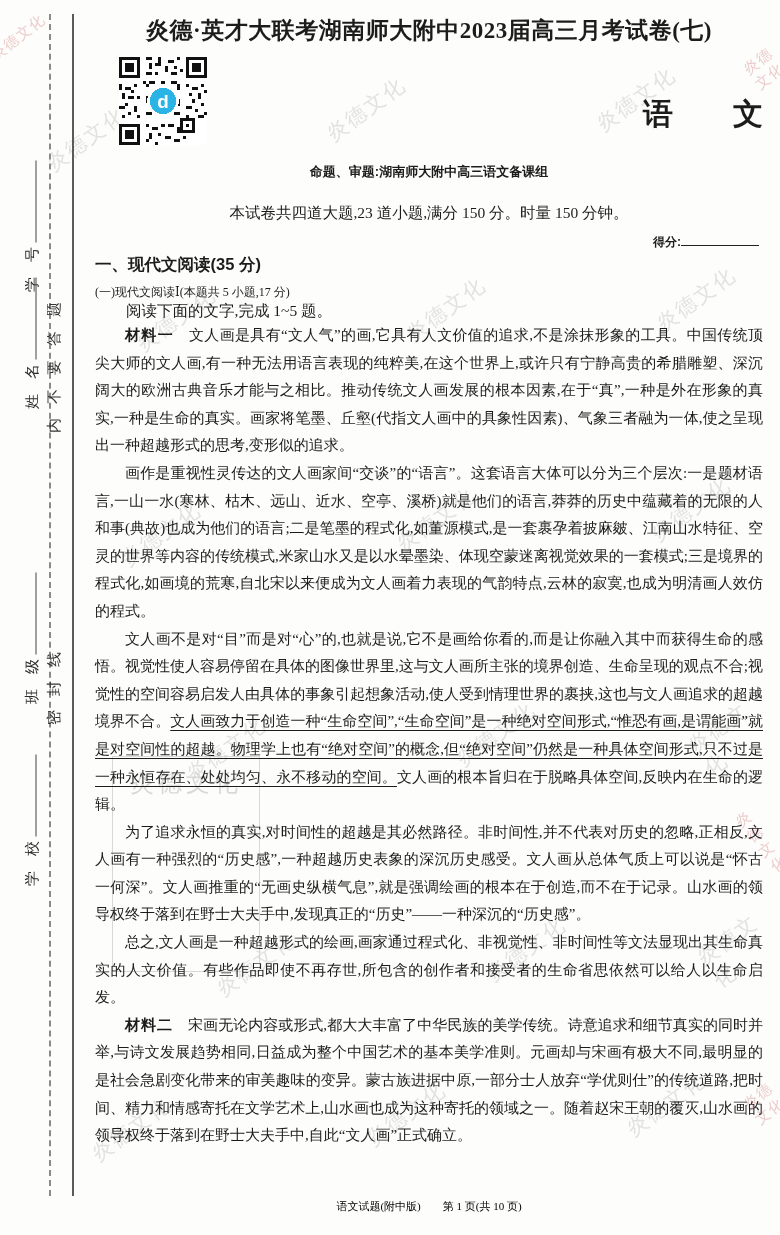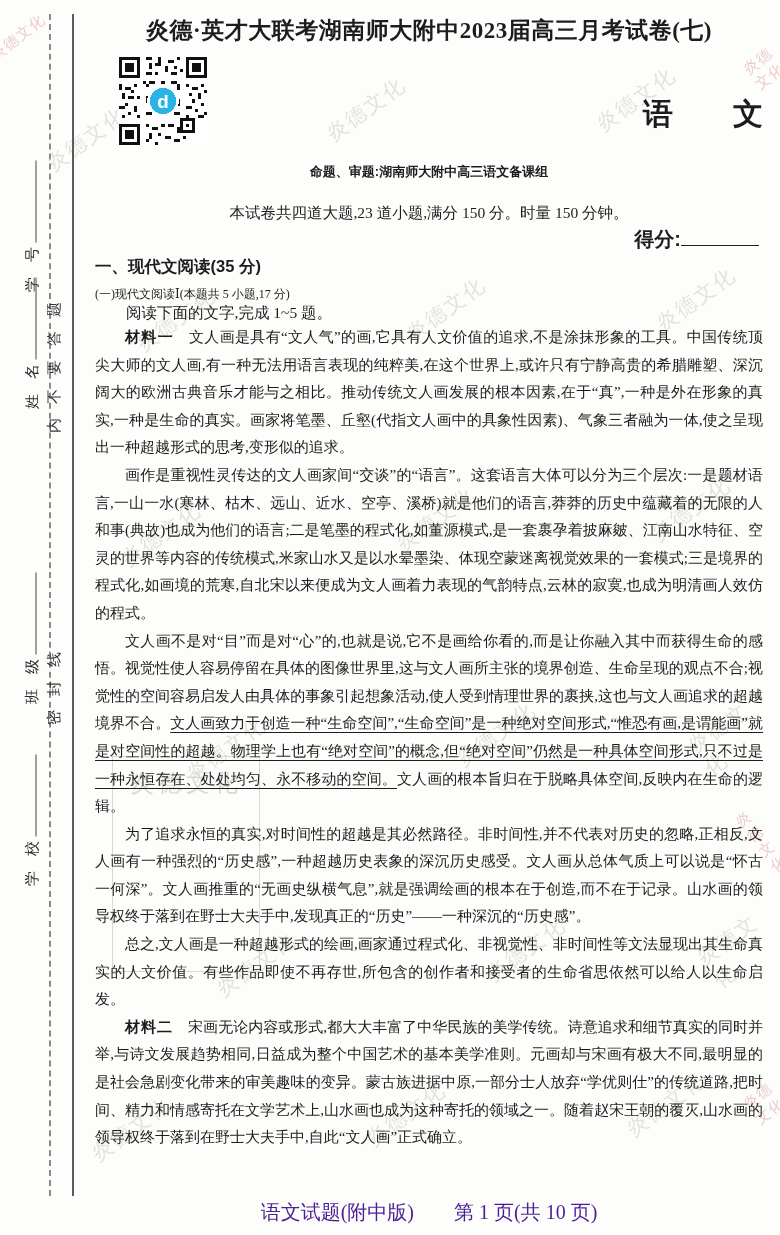--- a/index.html
+++ b/index.html
@@ -32,35 +32,35 @@
   .stamp-box .l2 { font-size:20px; letter-spacing:3px; margin-bottom:8px; }
 
   
   .content { position:absolute; left:95px; top:0; width:668px; }
   .hei { font-family:"Liberation Sans","DejaVu Sans",sans-serif; }
 
   .banner { margin-top:15px; text-align:center; font-weight:bold; font-size:23px; letter-spacing:.5px; }
   .subject { margin-top:48px; text-align:right; font-weight:bold; font-size:30px; }
   .setter  { margin-top:28px; text-align:center; font-weight:bold; font-size:13px; }
   .instructions { margin-top:22px; text-align:center; font-size:15.5px; }
-  .score-row { margin-top:2px; text-align:right; font-weight:bold; font-size:20px; padding-right:4px; }
+  .score-row { margin-top:8px; text-align:right; font-weight:bold; font-size:12px; padding-right:4px; }
   .score-blank { display:inline-block; width:78px; height:13px; border-bottom:1.6px solid #222; }
 
   .h1 { margin-top:3px; font-weight:bold; font-size:16.5px; }
   .h2 { margin-top:8px; font-size:12px; }
   .prompt { margin-top:0; font-size:15.5px; text-indent:2em; }
 
   .p { margin:0; font-size:15px; line-height:27.6px; text-align:justify; text-indent:2em; }
   .p .matlabel { font-weight:bold; letter-spacing:1px; margin-right:1em; }
   .ul { text-decoration:underline; text-underline-offset:4px; }
   .citation { text-align:right; text-indent:0; padding-right:6px; }
 
   .qr { position:absolute; left:119px; top:57px; width:88px; height:88px; }
 
-  .footer { position:absolute; left:95px; top:1199px; width:668px; text-align:center; font-size:20px; color:#4c1d95; }
+  .footer { position:absolute; left:95px; top:1199px; width:668px; text-align:center; font-size:11px; color:#000000; }
 </style>
 </head>
 <body>
 
 <div class="page">
 
   <div class="wm" style="left:40px;top:125px">炎德文化</div>
   <div class="wm" style="left:320px;top:95px">炎德文化</div>
   <div class="wm" style="left:590px;top:85px">炎德文化</div>
   <div class="wm" style="left:130px;top:305px">炎德文化</div>

